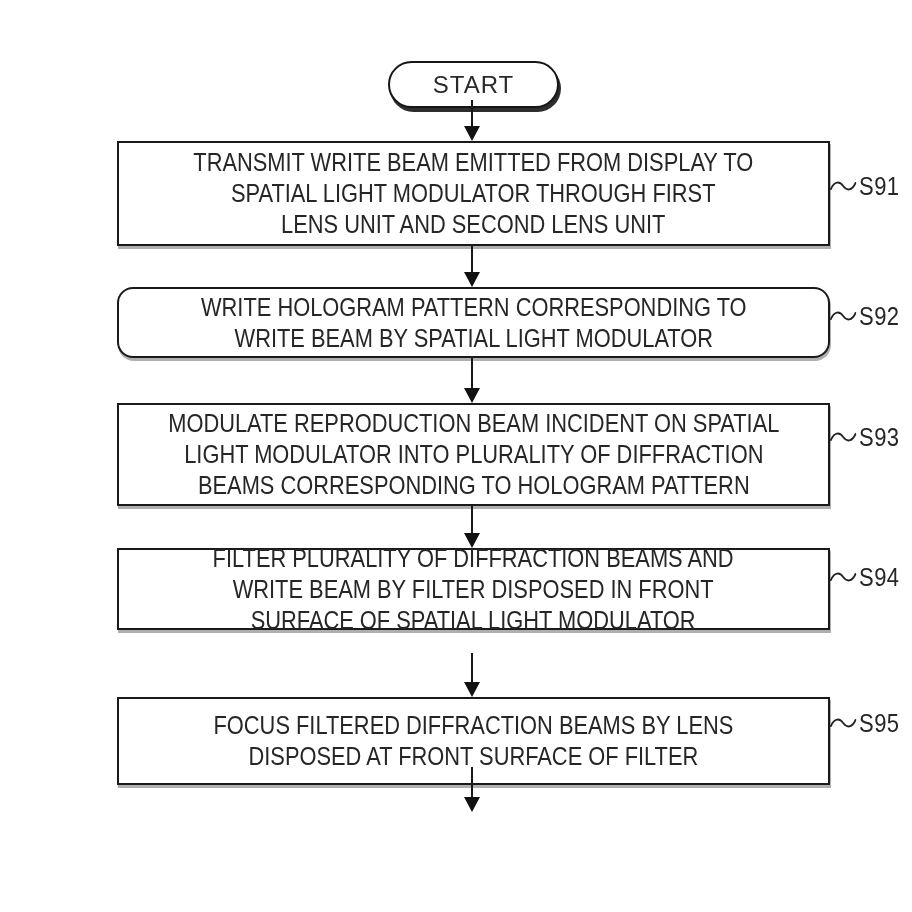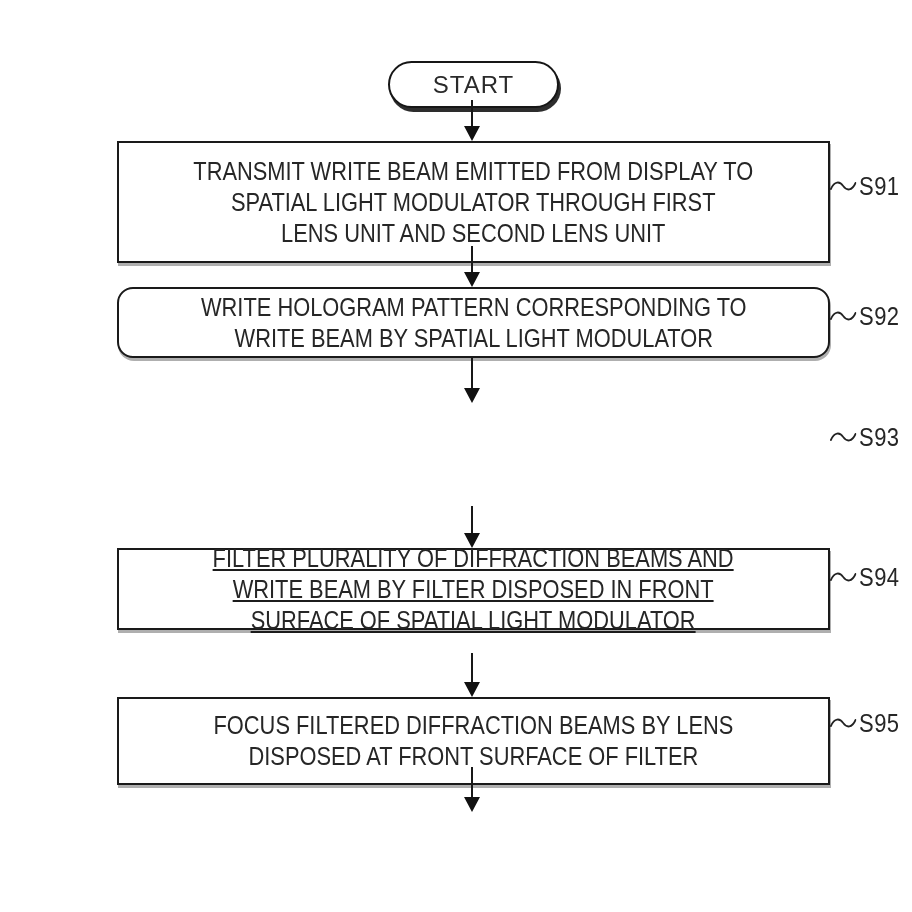--- a/index.html
+++ b/index.html
@@ -42,24 +42,24 @@
     box-sizing: border-box;
     left: 117px;
     width: 713px;
     border: 2.5px solid #1a1a1a;
     background: #ffffff;
     box-shadow: 1px 3px 0 0 rgba(110,110,110,0.55);
     display: flex;
     align-items: center;
     justify-content: center;
   }
-  .step-1 { top: 141px; height: 122px; }
+  .step-1 { top: 141px; height: 105px; }
   .step-2 { top: 287px; height: 71px; border-radius: 16px;  }
   .step-3 { top: 403px; height: 103px; }
-  .step-4 { top: 548px; height: 82px; text-decoration: underline; }
+  .step-4 { top: 548px; height: 82px; }
   .step-5 { top: 697px; height: 88px;  }
 
   .step-lines {
     font-size: 26px;
     line-height: 31px;
     text-align: center;
     white-space: nowrap;
     transform: scaleX(0.84);
     transform-origin: center;
     color: #262626;
@@ -162,20 +162,27 @@
       <path d="M1 11 C 5 3, 11 3, 15 8 C 19 13, 25 13, 29 5" fill="none" stroke="#222222" stroke-width="2" stroke-linecap="round"></path>
     </svg>
     <span class="tag-text">S92</span>
   </div>
 
   <div class="varrow arrow-3">
     <div class="stem"></div>
     <div class="head"></div>
   </div>
 
+  <div class="step step-3">
+    <div class="step-lines">
+      <div>MODULATE REPRODUCTION BEAM INCIDENT ON SPATIAL</div>
+      <div>LIGHT MODULATOR INTO PLURALITY OF DIFFRACTION</div>
+      <div>BEAMS CORRESPONDING TO HOLOGRAM PATTERN</div>
+    </div>
+  </div>
   <div class="tag tag-3">
     <svg width="30" height="16" viewBox="0 0 30 16">
       <path d="M1 11 C 5 3, 11 3, 15 8 C 19 13, 25 13, 29 5" fill="none" stroke="#222222" stroke-width="2" stroke-linecap="round"></path>
     </svg>
     <span class="tag-text">S93</span>
   </div>
 
   <div class="varrow arrow-4">
     <div class="stem"></div>
     <div class="head"></div>

